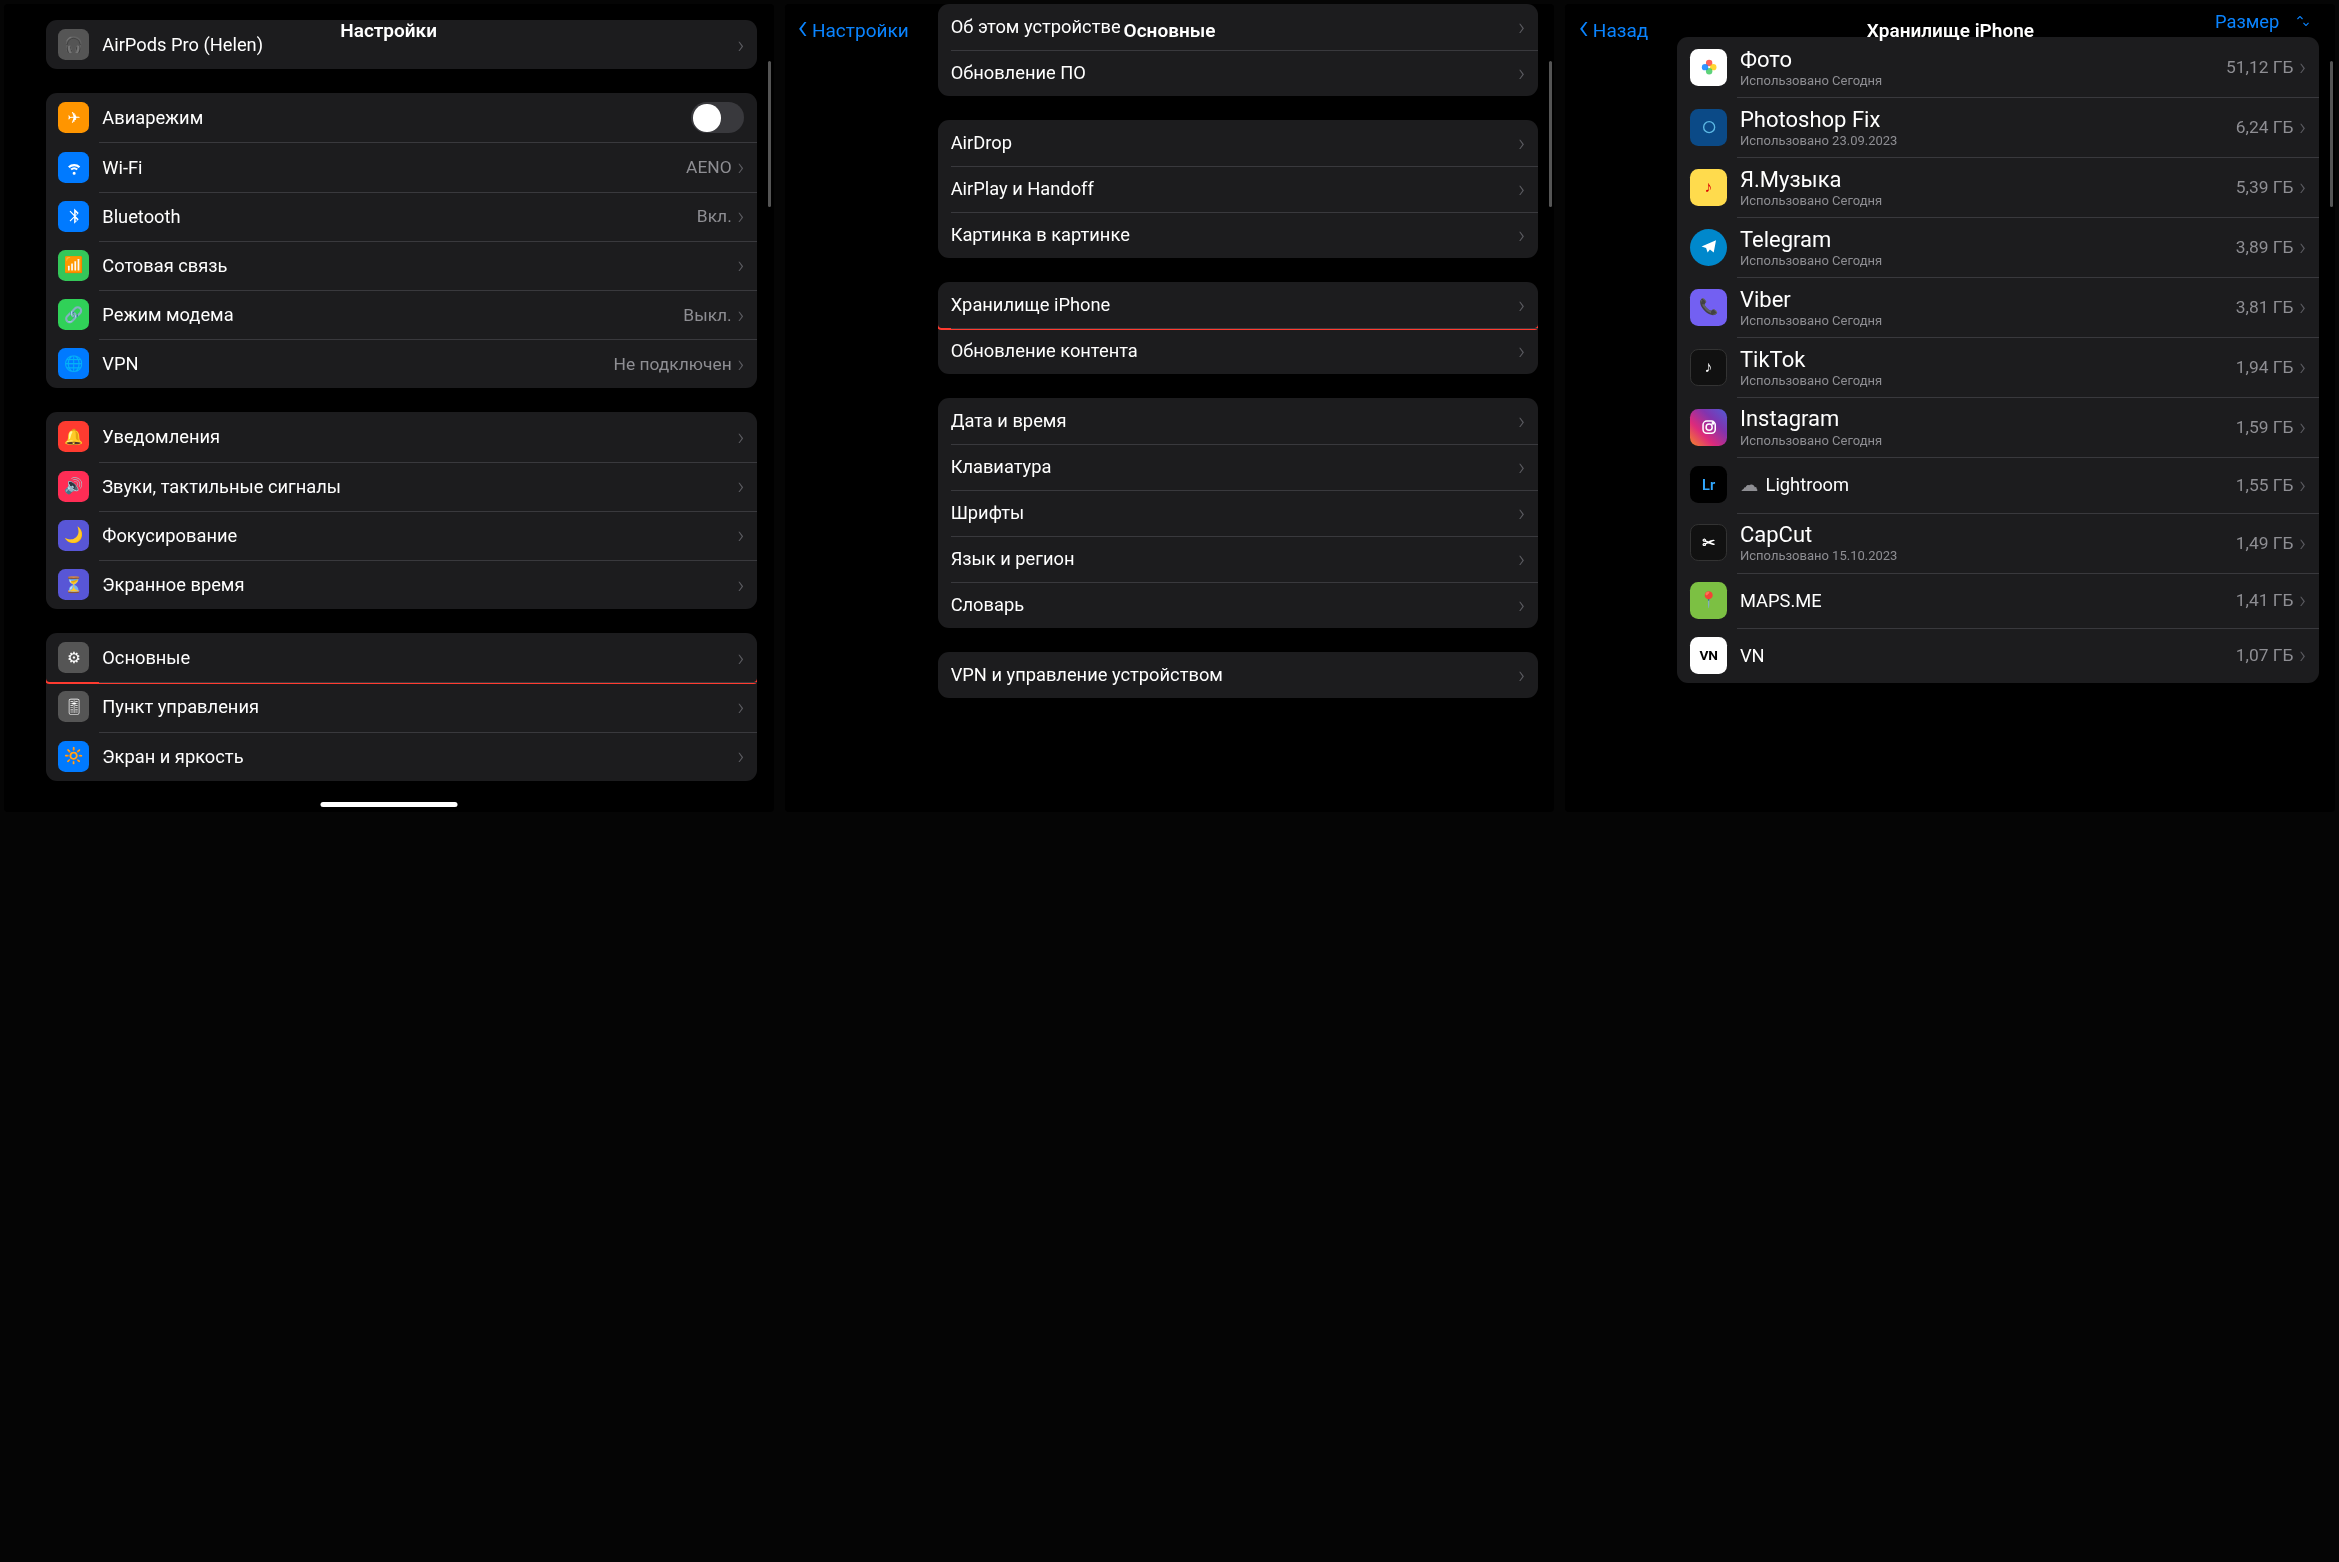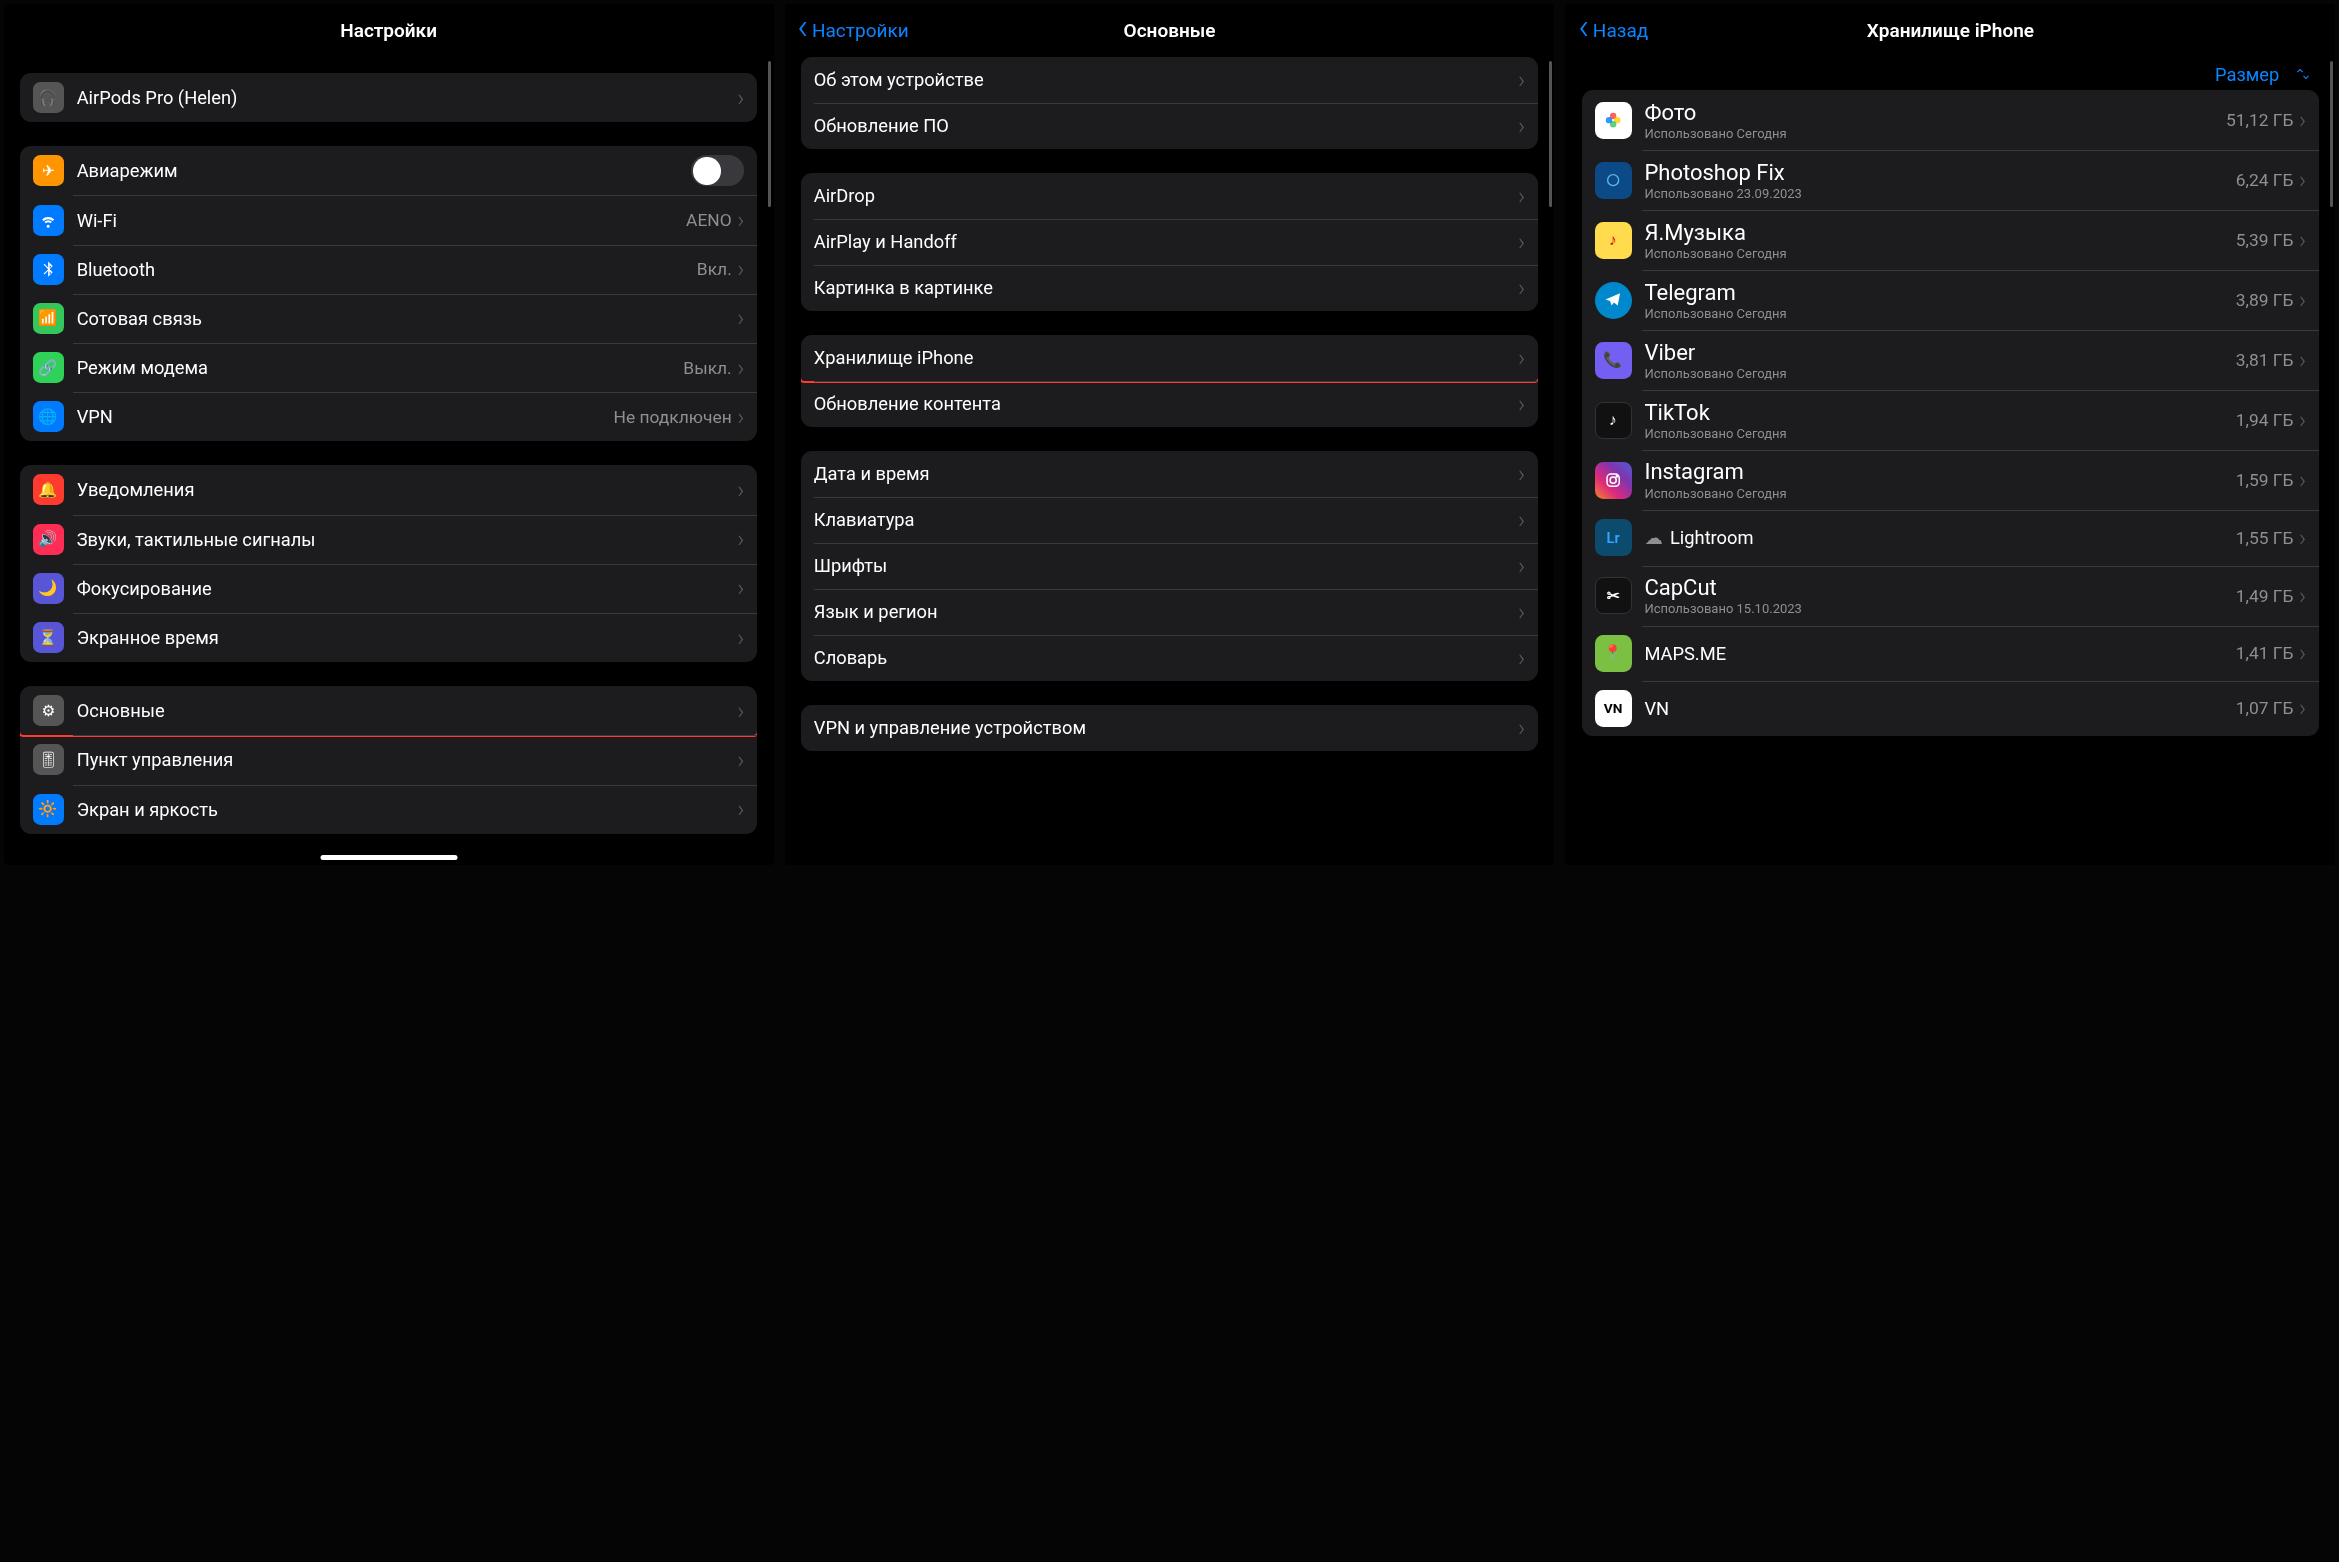--- a/index.html
+++ b/index.html
@@ -1,17 +1,17 @@
 <!DOCTYPE html>
 <html style="font-size:14.6px"><head>
 <meta charset="utf-8">
 <style>
   * { margin: 0; padding: 0; box-sizing: border-box; font-family: -apple-system, BlinkMacSystemFont, "Segoe UI", Roboto, sans-serif; }
   body { background: #050505; color: #fff; display: flex; gap: 11px; padding: 3.7px; }
-  .phone { flex: 1; background: #000; border-radius: 3.7px; display: flex; flex-direction: column; position: relative; overflow: hidden; }
+  .phone { flex: 1; background: #000; border-radius: 3.7px; display: flex; flex-direction: row; position: relative; overflow: hidden; }
   .header { display: flex; align-items: center; justify-content: space-between; height: 53px; padding: 0 12.8px; }
   .header.centered .title { position: absolute; left: 50%; transform: translateX(-50%); font-size: 19px; font-weight: 600; }
   .back { display: flex; align-items: center; color: #0a84ff; font-size: 19px; gap: 1.8px; }
   .chev-back::before { content: "‹"; font-size: 37px; font-weight: 300; line-height: 0; position: relative; top: -3.7px; margin-right: 1.8px; }
   .title { font-size: 20px; font-weight: 600; color: #fff; }
   .content { flex: 1; overflow: hidden; padding: 0 16.4px 7.3px 16.4px; }
   .group { background: #1c1c1e; border-radius: 11px; margin-bottom: 24px; overflow: hidden; }
   .group.tight-top { margin-top: 16.4px; }
   .row { display: flex; align-items: center; padding: 9.1px 12.8px; min-height: 46px; position: relative; }
   .row + .row::before { content: ""; position: absolute; left: 53px; right: 0; top: 0; height: 0.9px; background: #39393d; }
@@ -45,21 +45,21 @@
   .bg-teal { background: #30d158; }
   .bg-globe { background: #007aff; }
   .bg-red { background: #ff3b30; }
   .bg-pink { background: #ff2d55; }
   .bg-purple { background: #5856d6; }
   .bg-blues { background: #5856d6; }
   .bg-white { background: #fff; color: #000; }
   .bg-black { background: #111; border: 0.9px solid #333; }
   .bg-tg { background: #0088cc; }
   .bg-viber { background: #7360f2; }
-  .bg-lr { background: #0c4a6e; color: #31a8ff; font-weight: 600; font-size: 14.6px; }
+  .bg-lr { background: #000000; color: #31a8ff; font-weight: 600; font-size: 14.6px; }
   .bg-ig { background: linear-gradient(45deg,#f58529,#dd2a7b,#8134af,#515bd4); }
   .bg-psf { background: #0b4a87; }
   .bg-ymusic { background: #ffdb4d; }
   .bg-maps { background: #7cc043; }
   .bg-photos { background: #fff; }
   .bg-airpods { background: #555; }
 
   svg { width: 18.3px; height: 18.3px; }
 </style>
 </head>

